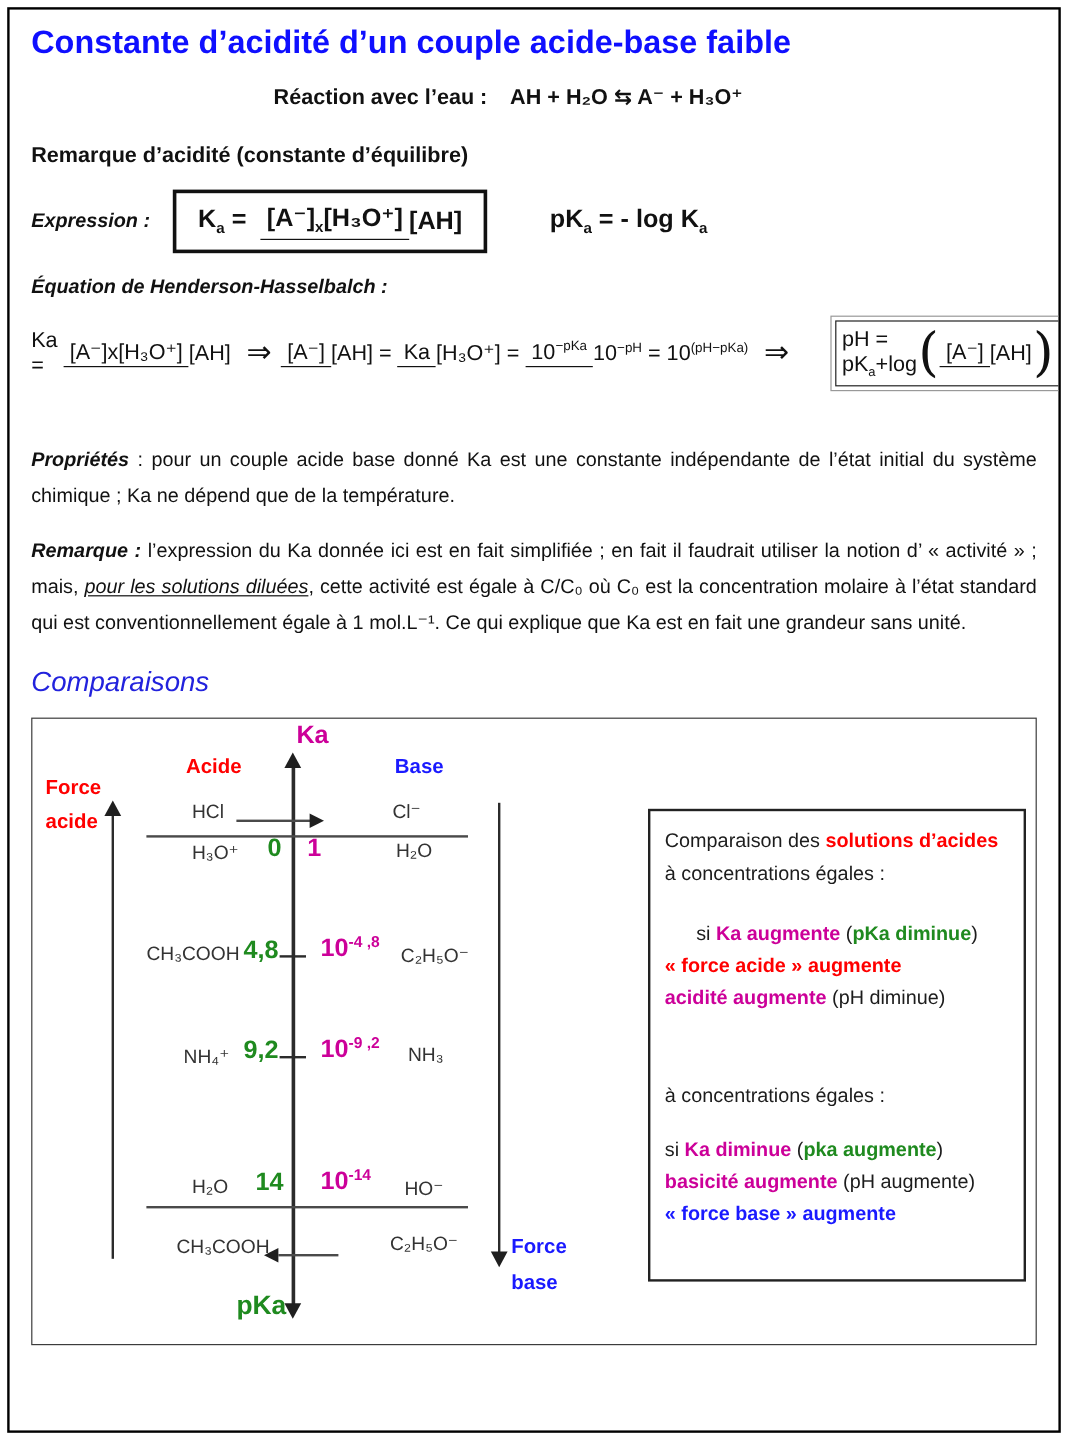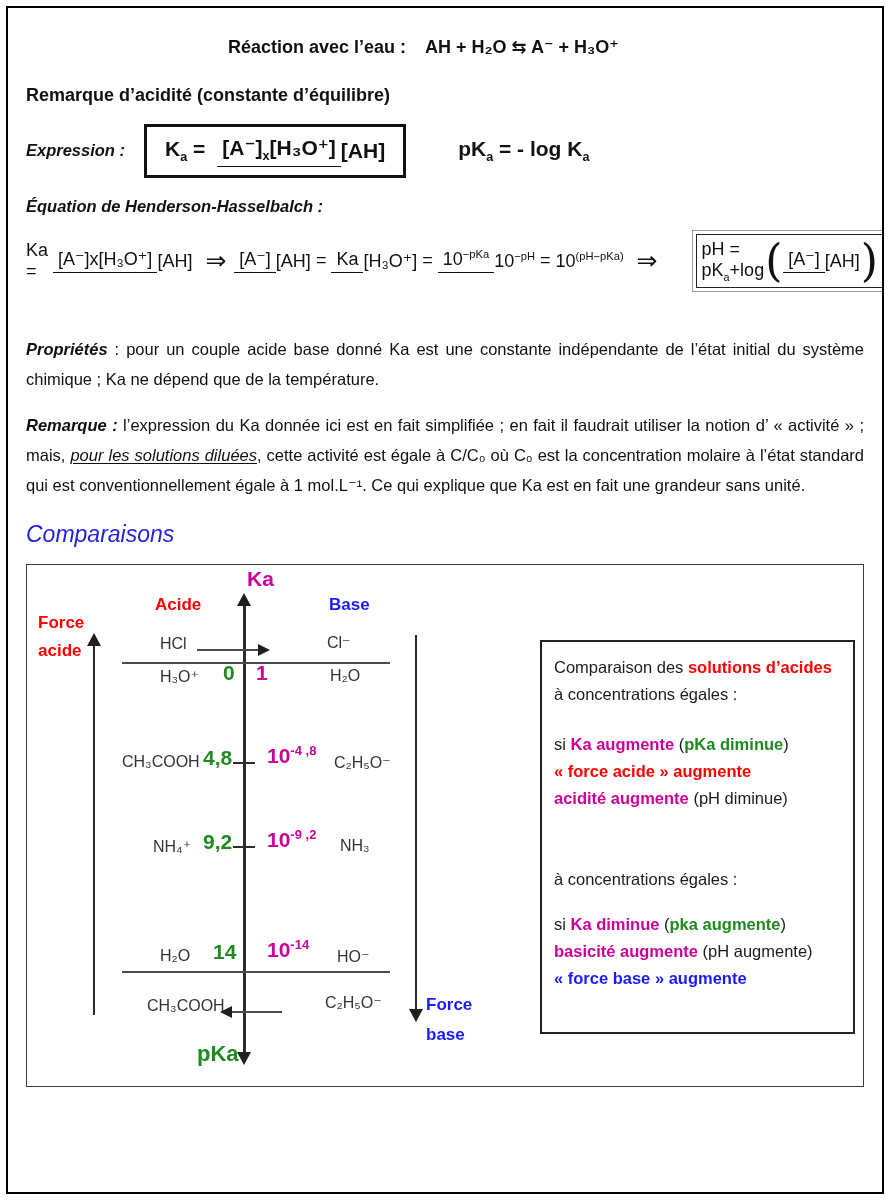--- a/index.html
+++ b/index.html
@@ -62,33 +62,34 @@
   .tick  { background:#2b2b2b; height:2px; width:22px; }
   .tri { width:0; height:0; }
   .tri-up    { border-left:7px solid transparent; border-right:7px solid transparent; border-bottom:13px solid #1f1f1f; }
   .tri-down  { border-left:7px solid transparent; border-right:7px solid transparent; border-top:13px solid #1f1f1f; }
   .tri-right { border-top:6px solid transparent; border-bottom:6px solid transparent; border-left:12px solid #1f1f1f; }
   .tri-left  { border-top:6px solid transparent; border-bottom:6px solid transparent; border-right:12px solid #1f1f1f; }
 
   .note-box { position:absolute; left:513px; top:75px; width:315px; height:394px;
               border:2px solid #222; padding:12px 12px; font-size:16.5px; color:#1c1c1c; }
   .note-box p { margin:0; line-height:27px; white-space:nowrap; }
-  .nb-gap1 { margin-top:23px !important; }
+  .nb-gap1 { margin-top:23px !important;text-align:center; }
   .nb-gap2 { margin-top:54px !important; }
   .nb-gap3 { margin-top:18px !important; }
   .note-box .mag { color:#cc0099; }
   .note-box .grn { color:#1f8a1f; }
   .note-box .red { color:#ff0000; }
   .note-box .blu { color:#1a1aff; }
 </style>
 </head>
 <body>
 
 <div class="page">
 
+  <div class="doc-title">Constante d’acidité d’un couple acide-base faible</div>
 
   <div class="reaction-line">
     <span>Réaction avec l’eau :</span>
     <span class="formula">AH + H₂O  ⇆  A⁻ + H₃O⁺</span>
   </div>
 
   <div class="section-heading">Remarque d’acidité (constante d’équilibre)</div>
 
   <div class="expr-row">
     <span class="expr-label">Expression :</span>

